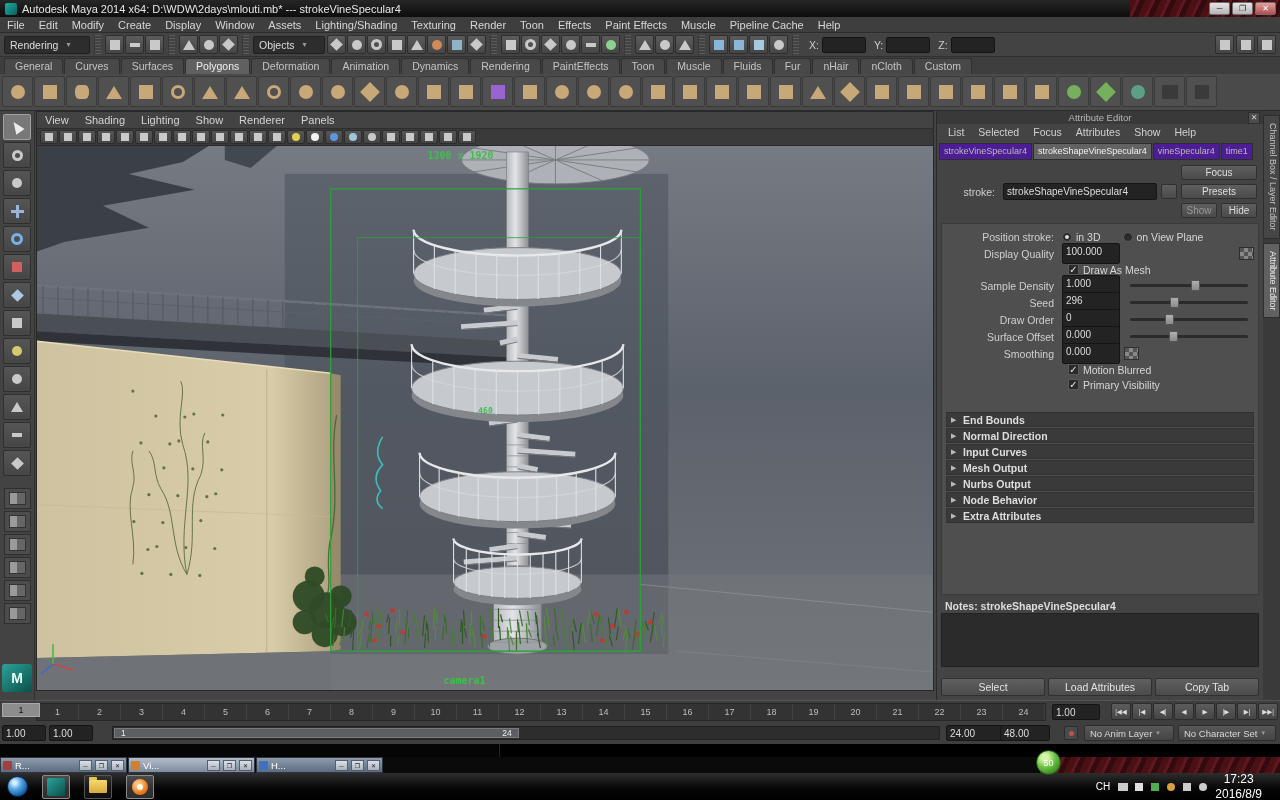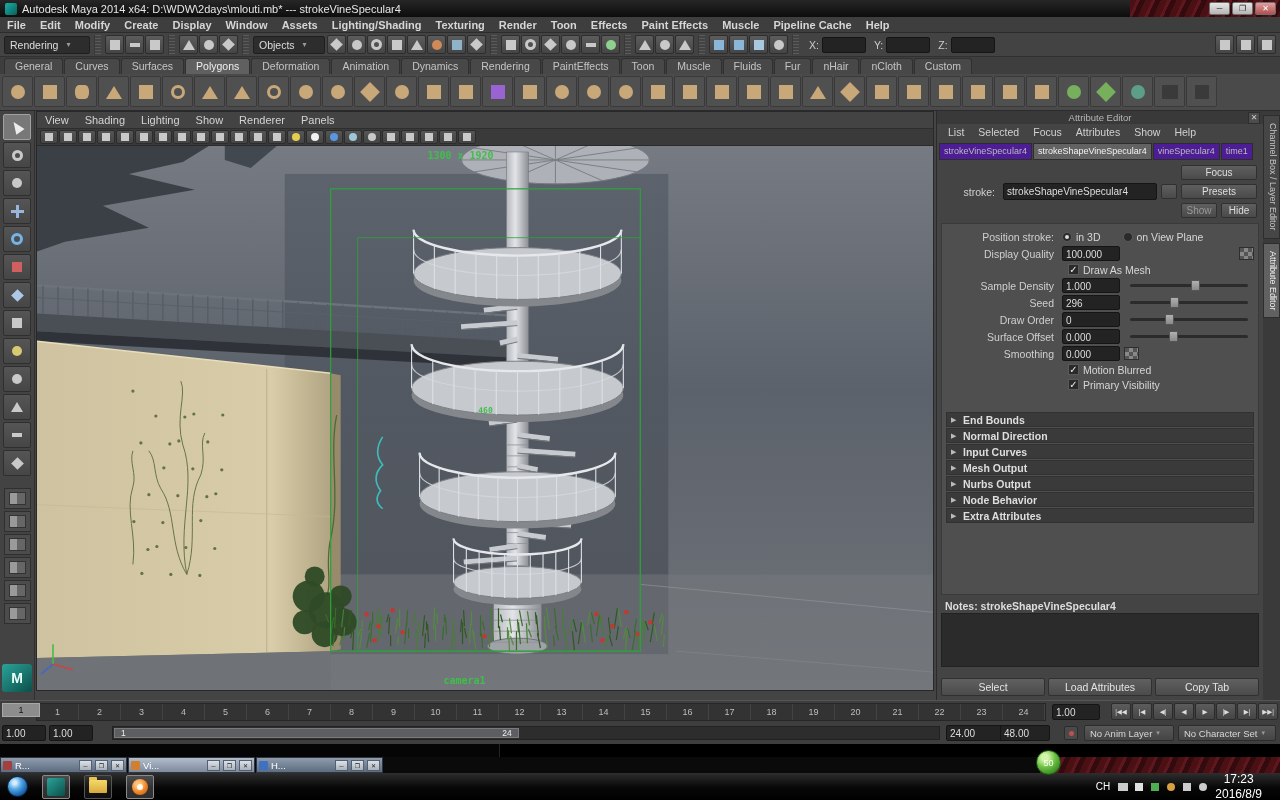--- a/index.html
+++ b/index.html
@@ -7,21 +7,21 @@
 #screen{position:relative;width:1280px;height:800px;background:#444;overflow:hidden;color:#ccc;font-size:11px;}
 
 .titlebar{position:absolute;left:0;top:0;width:1280px;height:17px;background:linear-gradient(#262626,#0d0d0d);display:flex;align-items:center;color:#e6e6e6;z-index:5;}
 .app-icon{width:12px;height:12px;margin:0 5px;background:linear-gradient(135deg,#19b0a6,#0a5f5a);border-radius:2px;flex:none;}
 .title-text{white-space:nowrap;font-size:11px;}
 .wall-corner{position:absolute;right:0;top:0;width:150px;height:17px;background:repeating-linear-gradient(115deg,#4a1014 0 6px,#5e171e 6px 9px,#330a0d 9px 14px);}
 .winbtns{position:absolute;right:4px;top:2px;display:flex;gap:2px;}
 .winbtn{width:21px;height:13px;background:linear-gradient(#e6e6e6,#b5b5b5);border:1px solid #6e6e6e;border-radius:2px;font-size:8px;line-height:11px;text-align:center;color:#222;}
 .winbtn.close{background:linear-gradient(#e0a0a0,#b05050);color:#fff;}
 
-.menubar{position:absolute;left:0;top:17px;width:1280px;height:16px;background:#3e3e3e;border-bottom:1px solid #2c2c2c;display:flex;align-items:center;font-weight:bold;}
+.menubar{position:absolute;left:0;top:17px;width:1280px;height:16px;background:#3e3e3e;border-bottom:1px solid #2c2c2c;display:flex;align-items:center;}
 .menu-item{padding:0 7px;color:#d6d6d6;font-size:11px;white-space:nowrap;}
 
 .statusline{position:absolute;left:0;top:33px;width:1280px;height:24px;background:#434343;border-bottom:1px solid #303030;display:flex;align-items:center;gap:2px;padding:0 4px;}
 .dropdown{height:18px;background:#2d2d2d;border:1px solid #1f1f1f;border-radius:2px;display:flex;align-items:center;padding:0 5px;gap:8px;color:#ddd;font-size:10.5px;white-space:nowrap;}
 .dropdown:after{content:"▾";font-size:8px;color:#999;}
 .sl-sep{width:7px;height:20px;border-left:1px solid #383838;background:repeating-linear-gradient(#5a5a5a 0 1px,transparent 1px 3px);margin:0 2px;flex:none;}
 .tile{display:flex;align-items:center;justify-content:center;background:linear-gradient(#5c5c5c,#454545);border:1px solid #2d2d2d;border-radius:2px;flex:none;}
 .t19{width:19px;height:19px;}
 .iconrow{display:flex;gap:1px;align-items:center;}
 .sh{width:10px;height:10px;background:#c9c9c9;flex:none;}
@@ -76,21 +76,21 @@
 .ae-tab.active{background:#626262;color:#f2f2f2;}
 .ae-strokegrid{display:grid;grid-template-columns:1fr 76px;gap:2px 4px;padding:4px 6px 2px 6px;}
 .ae-srow{display:flex;align-items:center;gap:4px;height:17px;}
 .ae-btn{height:15px;background:linear-gradient(#5f5f5f,#4a4a4a);border:1px solid #303030;border-radius:2px;font-size:10px;color:#ddd;text-align:center;line-height:14px;padding:0 6px;}
 .ae-btn.dim{color:#999;}
 .mini-btn{width:16px;height:15px;background:linear-gradient(#5f5f5f,#4a4a4a);border:1px solid #303030;border-radius:2px;}
 .ae-main{margin:2px 4px;height:372px;background:#4f4f4f;border:1px solid #3a3a3a;padding:4px 4px;overflow:hidden;}
 .ae-row{display:flex;align-items:center;height:17px;gap:4px;}
 .ae-row.short{height:15px;}
 .ae-label{width:112px;text-align:right;padding-right:4px;color:#cfcfcf;font-size:10.5px;flex:none;white-space:nowrap;}
-.w58{min-width:58px;max-width:58px;height:15px;}
+.w58{min-width:58px;max-width:58px;height:21px;}
 .slider{flex:1;position:relative;height:13px;margin:0 6px;}
 .slider .groove{position:absolute;left:0;right:0;top:5px;height:3px;background:#2b2b2b;border-radius:2px;}
 .slider .handle{position:absolute;top:1px;width:9px;height:11px;background:linear-gradient(#b0b0b0,#8a8a8a);border:1px solid #555;}
 .spacer118{width:118px;flex:none;}
 .cb{width:11px;height:11px;background:#2a2a2a;border:1px solid #5a5a5a;flex:none;position:relative;color:#e8e8e8;font-size:10px;line-height:10px;text-align:center;}
 .cb.on:after{content:"✓";}
 .radio{width:10px;height:10px;border-radius:50%;background:#2a2a2a;border:1px solid #5a5a5a;flex:none;position:relative;}
 .radio.on:after{content:"";position:absolute;left:2px;top:2px;width:4px;height:4px;border-radius:50%;background:#dcdcdc;}
 .cb-label{font-size:10.5px;color:#d6d6d6;white-space:nowrap;}
 .map-tile{width:15px;height:13px;background:repeating-conic-gradient(#888 0 25%,#555 0 50%) 0 0/8px 8px;border:1px solid #2e2e2e;flex:none;}

